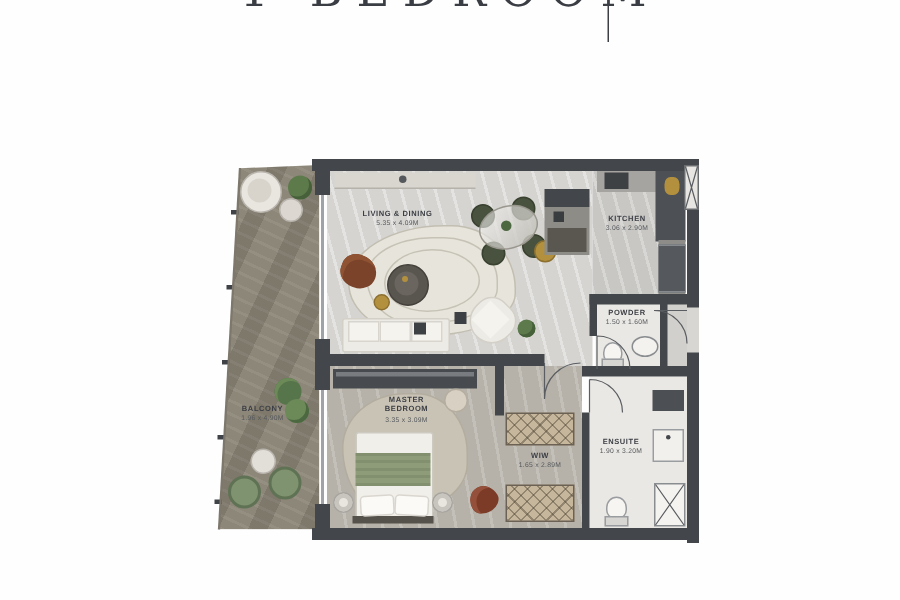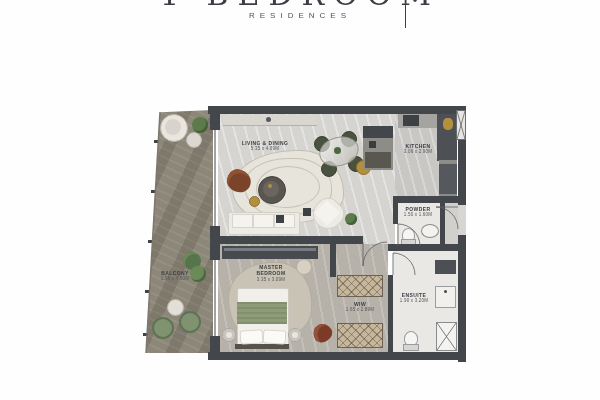--- a/index.html
+++ b/index.html
@@ -42,21 +42,20 @@
   .svg-overlay{position:absolute;left:0;top:0;z-index:50;pointer-events:none;}
 </style>
 </head>
 <body>
 
 <div class="canvas">
 
   <div class="title-clip">
     <div class="title-text">1 BEDROOM</div>
   </div>
-  <div class="subtitle">RESIDENCES</div>
   <div class="title-rule"></div>
 
   <div class="floor balcony-wood" style="left:146px;top:110px;width:67px;height:243px;"></div>
   <div class="floor texture-light" style="left:218px;top:113px;width:177px;height:131px;"></div>
   <div class="floor texture-kitchen" style="left:395px;top:113px;width:61px;height:83px;"></div>
   <div class="floor texture-bath" style="left:397px;top:200px;width:43px;height:45px;"></div>
   <div class="floor" style="left:440px;top:200px;width:18px;height:45px;background:#d2d0cc;"></div>
   <div class="floor texture-bath" style="left:393px;top:251px;width:65px;height:102px;"></div>
   <div class="floor texture-bed" style="left:218px;top:244px;width:170px;height:109px;"></div>
 

